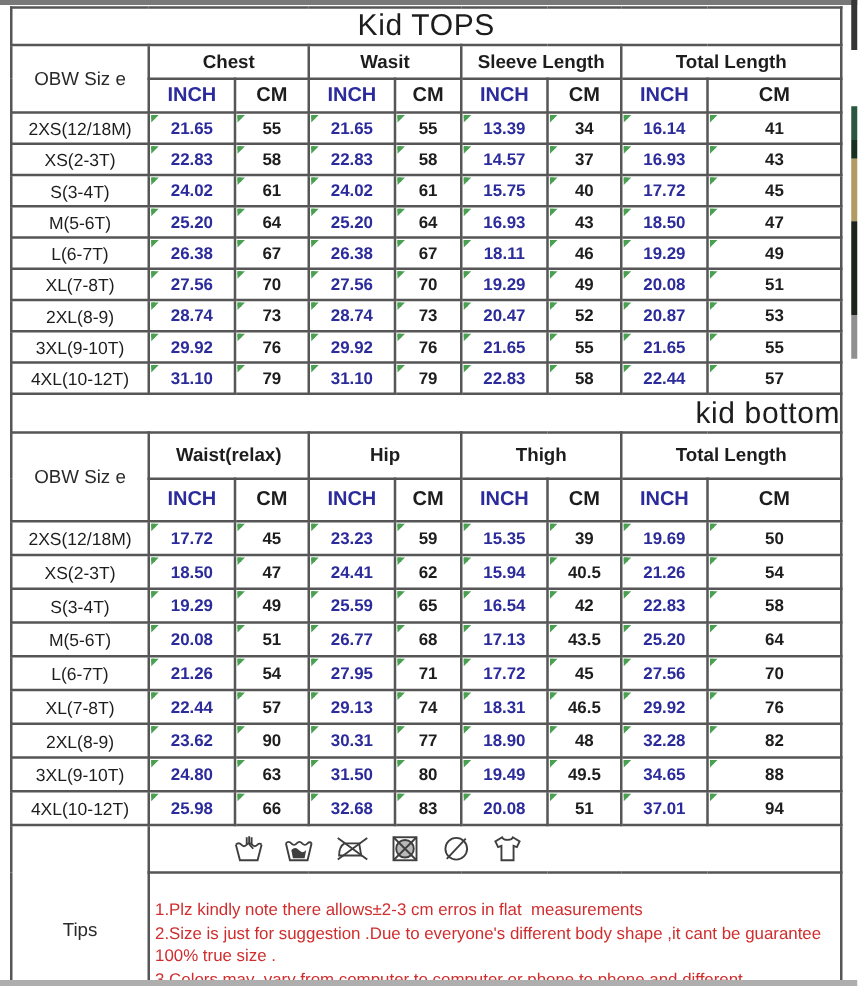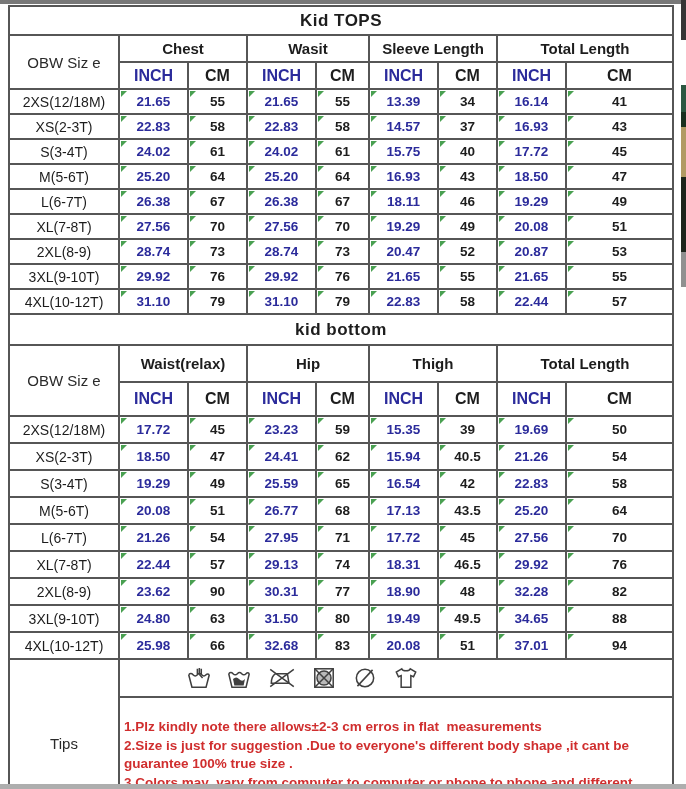--- a/index.html
+++ b/index.html
@@ -9,40 +9,40 @@
   }
   .edge-top{position:absolute;left:0;top:0;width:686px;height:4px;background:#787878;}
   .edge-bottom{position:absolute;left:0;bottom:0;width:686px;height:5px;background:#aeaeae;}
   .photo-strip{position:absolute;right:0;top:0;width:5px;height:789px;}
   .photo-strip .seg{position:absolute;left:0;width:5px;}
 
   .sheet{position:absolute;left:8px;top:5px;width:664px;}
   table{border-collapse:collapse;table-layout:fixed;width:664px;}
   td{border:2px solid #565656;text-align:center;vertical-align:middle;padding:0;overflow:hidden;color:#1d1d1d;}
 
-  .title-cell{height:27px;font-size:17px;font-weight:bold;letter-spacing:.5px;}
+  .title-cell{height:27px;font-size:24px;font-weight:normal;letter-spacing:.5px;}
   .group{height:25px;font-size:15px;font-weight:bold;margin-top:10px;}
   .unit{height:25px;font-size:16px;font-weight:bold;}
   .unit.inch,.num.inch{color:#2b2b9b;}
   .size-head{font-size:15px;font-weight:normal;color:#2a2a2a;margin-left:20px;}
   .unit2{height:32px;}
   #t1-body td{height:23px;}
   #t2-body td{height:25px;}
   .size-cell{font-size:14px;font-weight:normal;}
   .num{font-weight:bold;font-size:13.5px;position:relative;}
   .num::before{content:"";position:absolute;left:1px;top:1px;width:0;height:0;
     border:3px solid transparent;border-top-color:#49a051;border-left-color:#49a051;}
-  .t2-title{height:29px;}
+  .t2-title{height:29px;text-align:right;}
   .g2{height:35px;border-radius:16px;}
 
   .icons-cell{height:36px;text-align:left;vertical-align:middle;padding-left:66px;}
   .icons-cell .icon{display:inline-block;vertical-align:middle;margin-right:10px;}
   .tips-label{font-size:15px;color:#2a2a2a;}
   .tips-text-cell{height:108px;text-align:left;vertical-align:top;padding:20px 6px 0 4px;}
-  .tip-line{color:#d02e2e;font-weight:bold;font-size:13.5px;line-height:18.5px;white-space:pre-wrap;}
+  .tip-line{color:#d02e2e;font-weight:normal;font-size:13.5px;line-height:18.5px;white-space:pre-wrap;}
   svg{display:block;}
 </style>
 </head>
 <body>
 
 <div class="edge-top"></div>
 
 <div class="sheet">
 <table>
   <colgroup>

